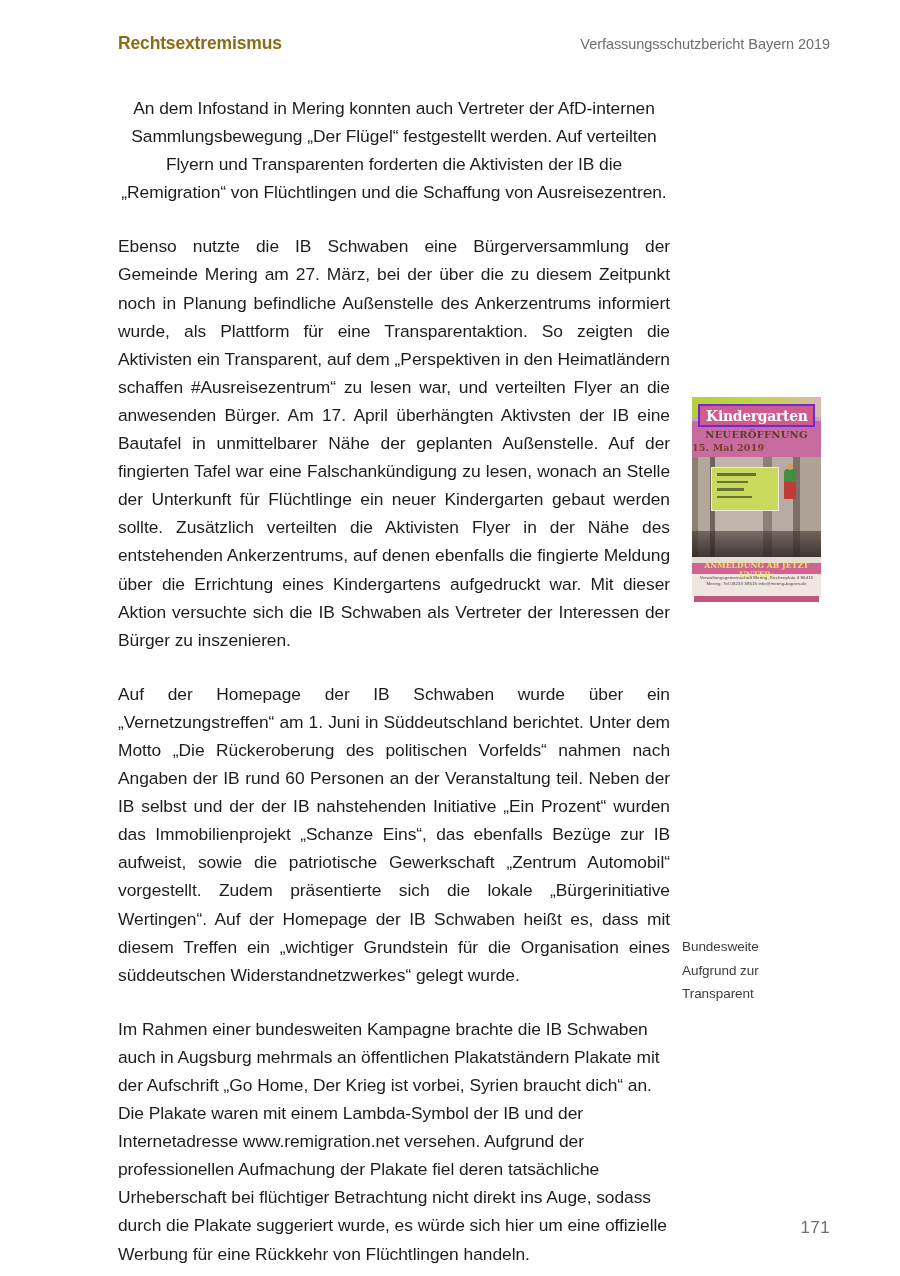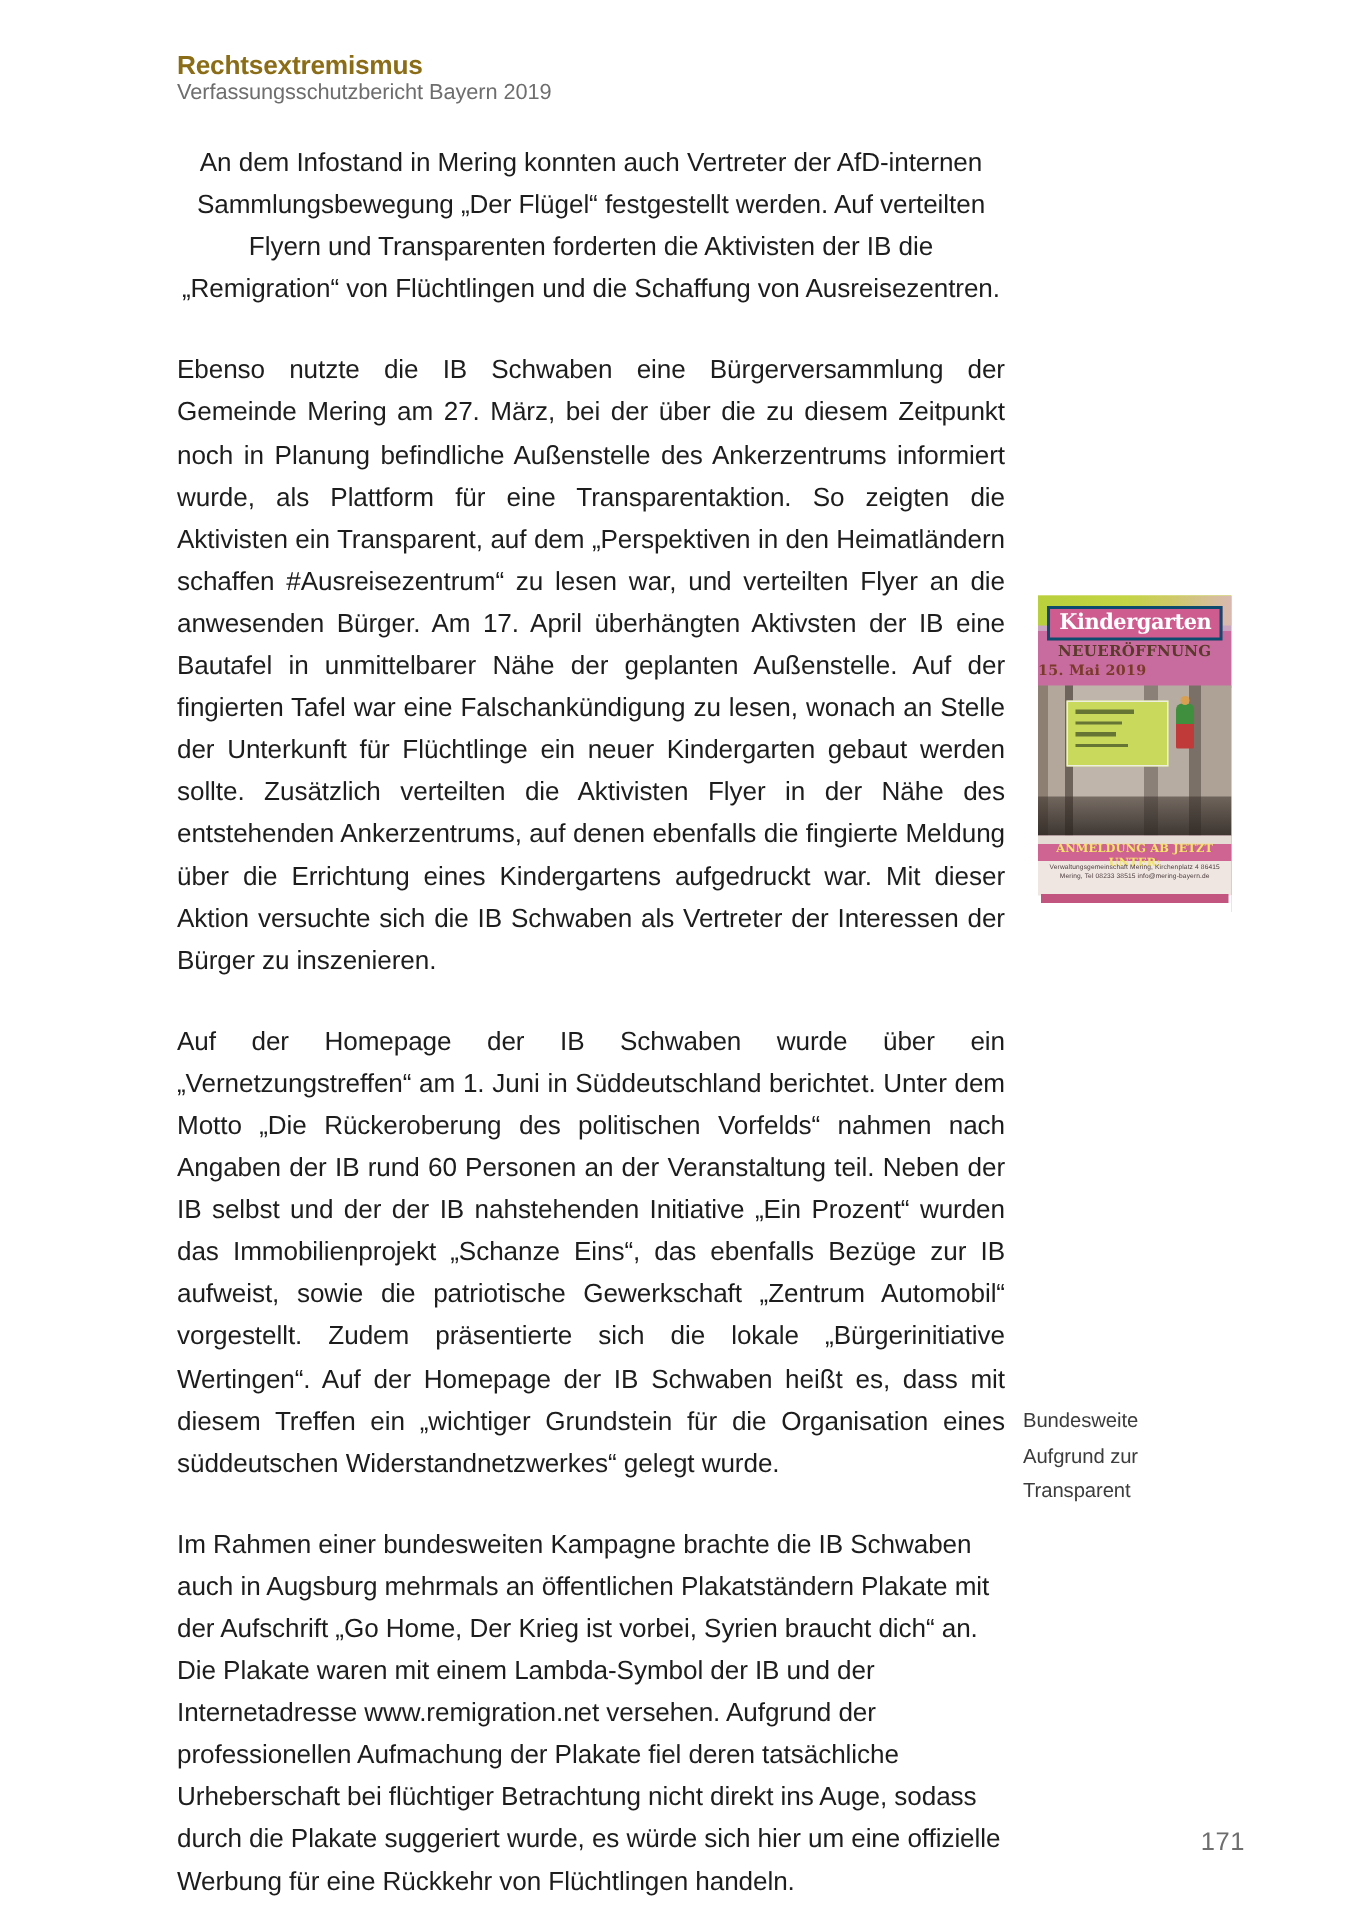--- a/index.html
+++ b/index.html
@@ -19,21 +19,20 @@
   
   .running-head {
     position: absolute;
     left: 118px;
     top: 33px;
     width: 712px;
     height: 24px;
     display: flex;
     align-items: baseline;
     justify-content: space-between;
-    flex-direction: column;
   }
   .rh-section {
     font-size: 17.5px;
     font-weight: bold;
     color: #8c6d17;
     letter-spacing: -0.15px;
   }
   .rh-title {
     font-size: 14.5px;
     font-weight: 400;
@@ -87,23 +86,23 @@
   
   .poster-lime {
     position: absolute; left: 0; top: 0; width: 100%; height: 20px;
     background: linear-gradient(90deg,#b9cf3c 0%, #c3d544 45%, #cfc96a 70%, #d9b9b0 100%);
   }
   .poster-title {
     position: absolute;
     left: 6px; top: 7px;
     width: 117px; height: 23px;
     background: #cf5c8f;
-    border: 2px solid #0c4a6e;
+    border: 2px solid #6d28d9;
     box-sizing: border-box;
-    display: flex; justify-content: center;
+    display: flex; align-items: center; justify-content: center;
   }
   .poster-title span {
     font-family: "DejaVu Serif", serif;
     font-weight: bold;
     font-size: 14.5px;
     color: #ffffff;
     letter-spacing: -0.3px;
     white-space: nowrap;
     transform: scaleX(0.96);
   }

